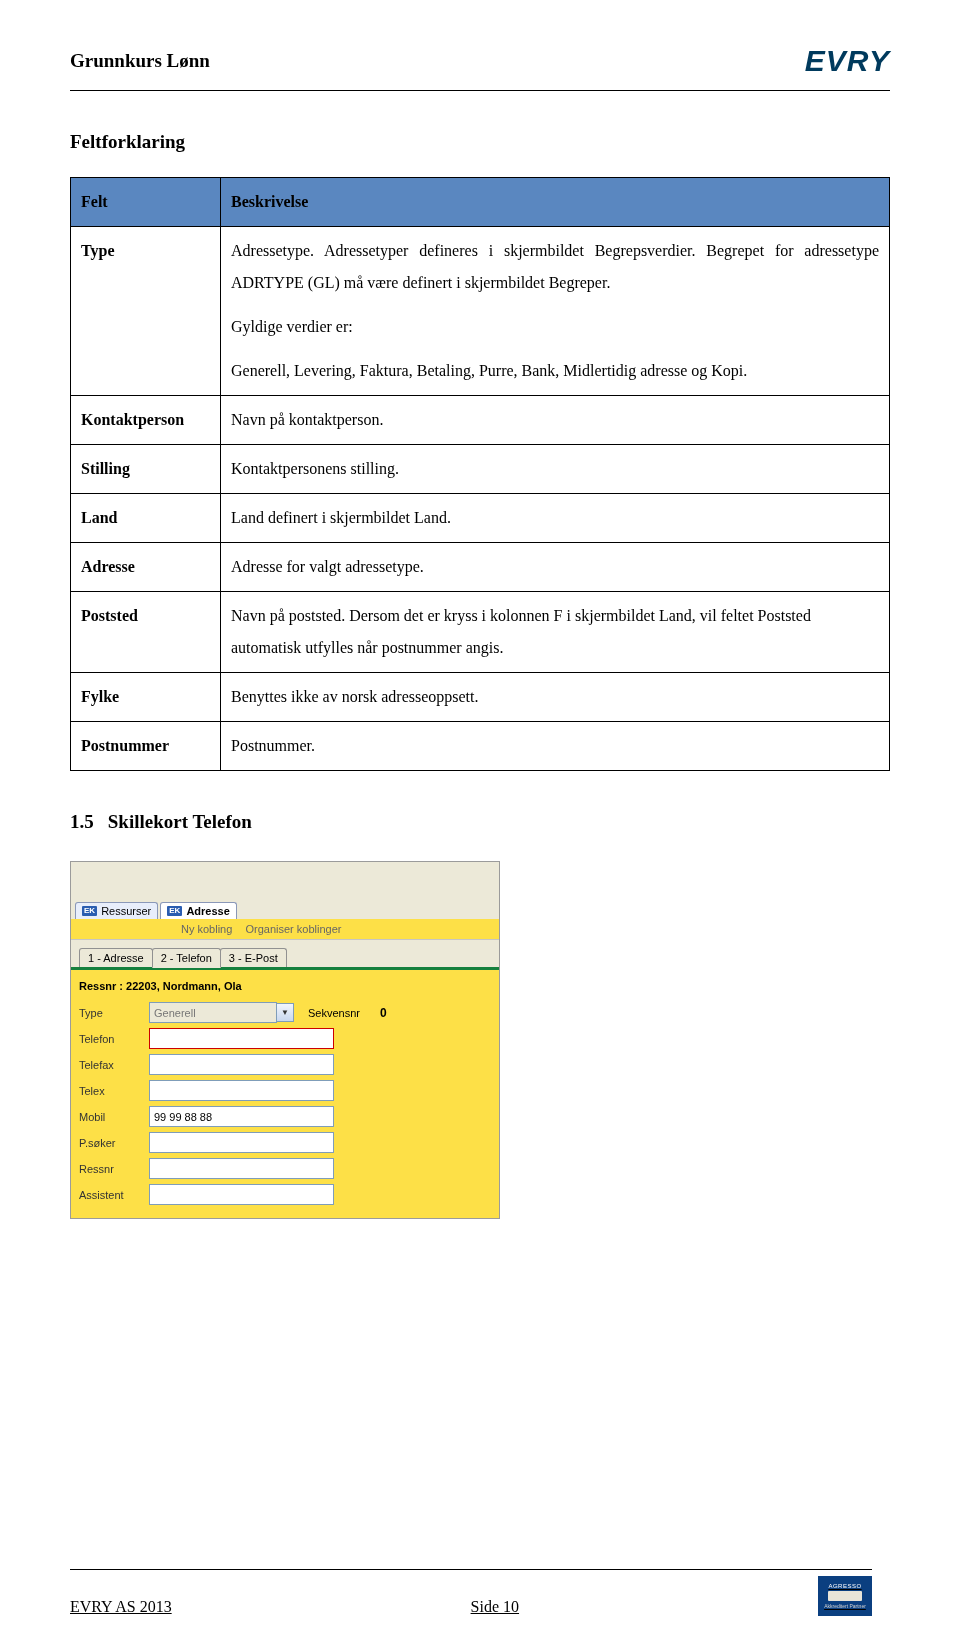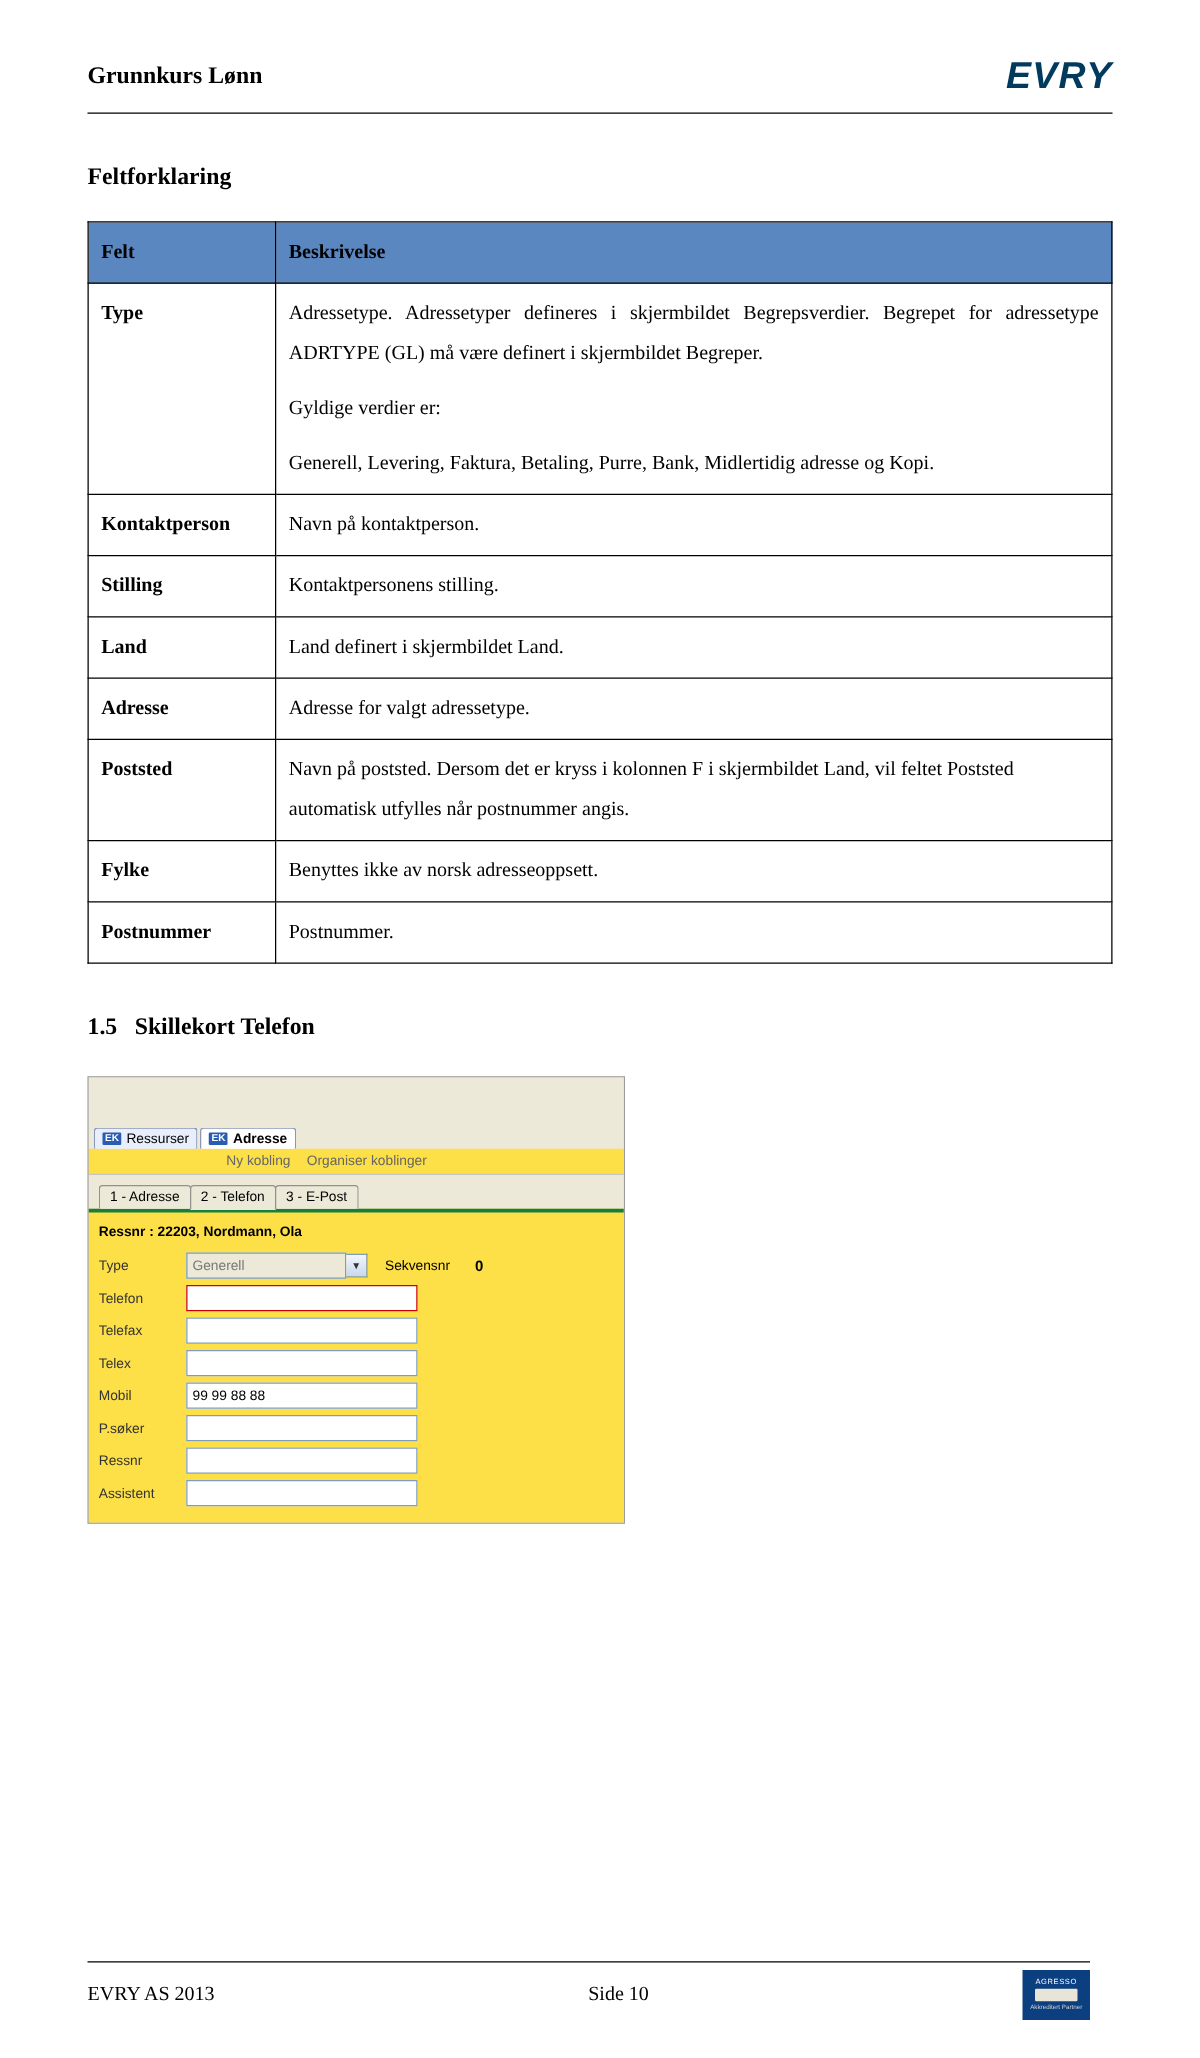--- a/index.html
+++ b/index.html
@@ -183,22 +183,23 @@
   .seq-val { font-weight: bold; margin-left: 12px; font-size: 12px;}
 
   .footer {
     position: absolute;
     bottom: 30px;
     left: 70px; right: 88px;
     border-top: 1.5px solid #000;
     padding-top: 6px;
     display: flex;
     justify-content: space-between;
-    align-items: center;
+    align-items: flex-end;
     font-size: 16px;
+    text-decoration: underline;
   }
   .footer .agresso {
     width: 54px; height: 40px;
     background: #0b3f80;
     position: relative;
     display: flex;
     flex-direction: column;
     align-items: center;
     justify-content: center;
     color: #fff;

